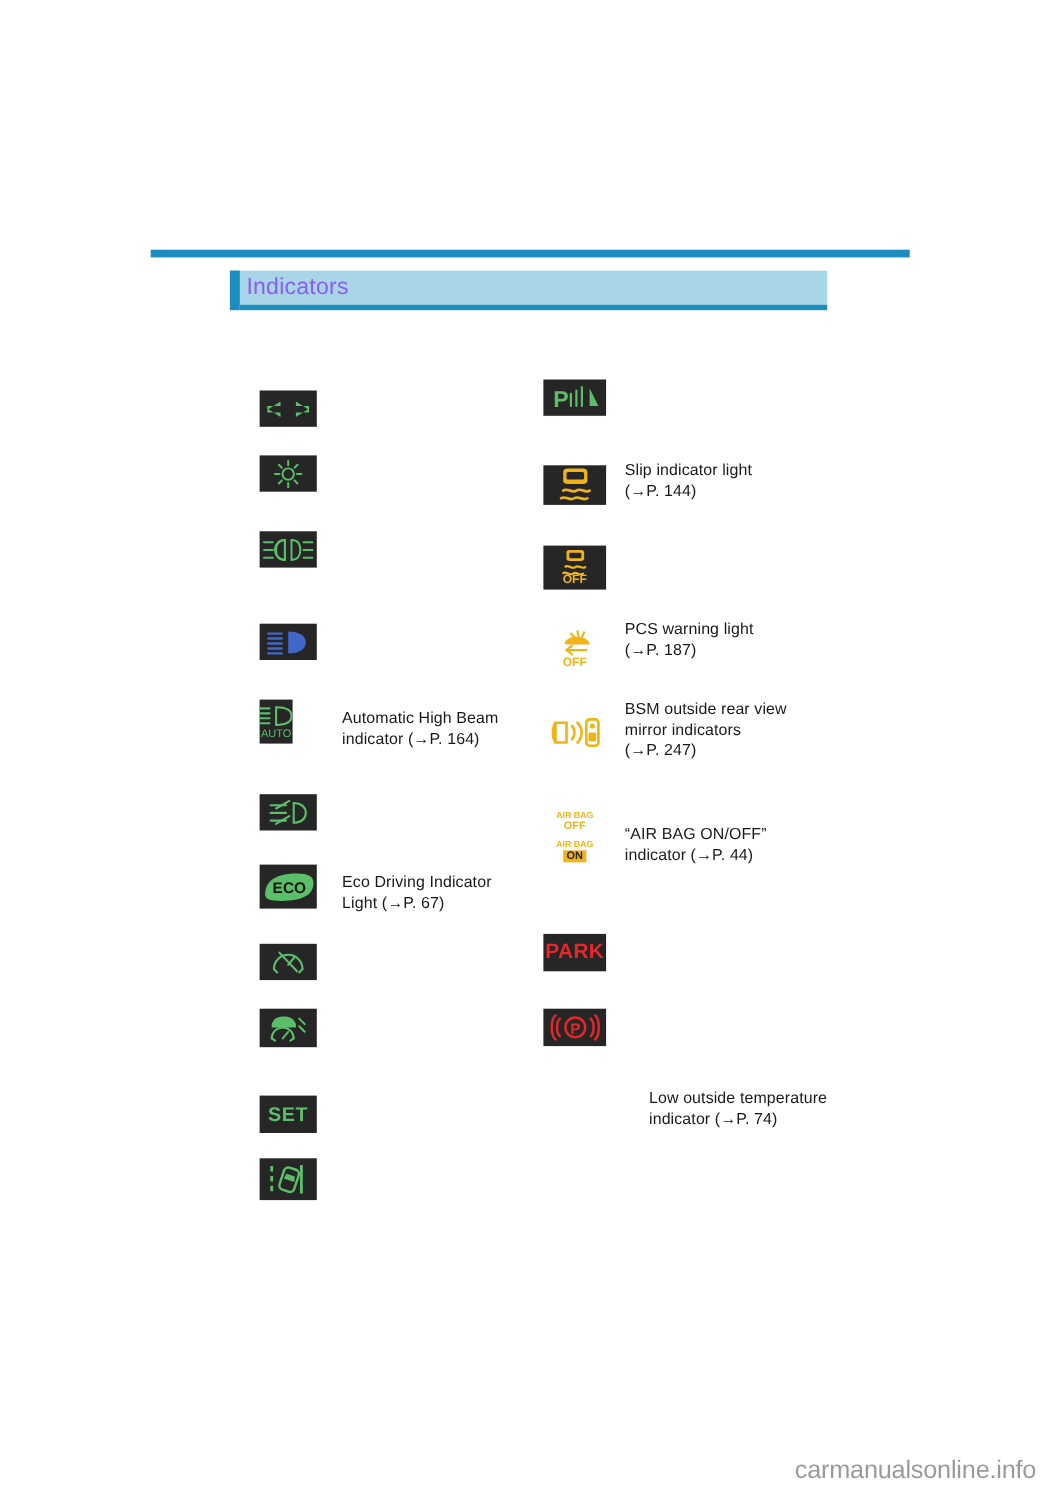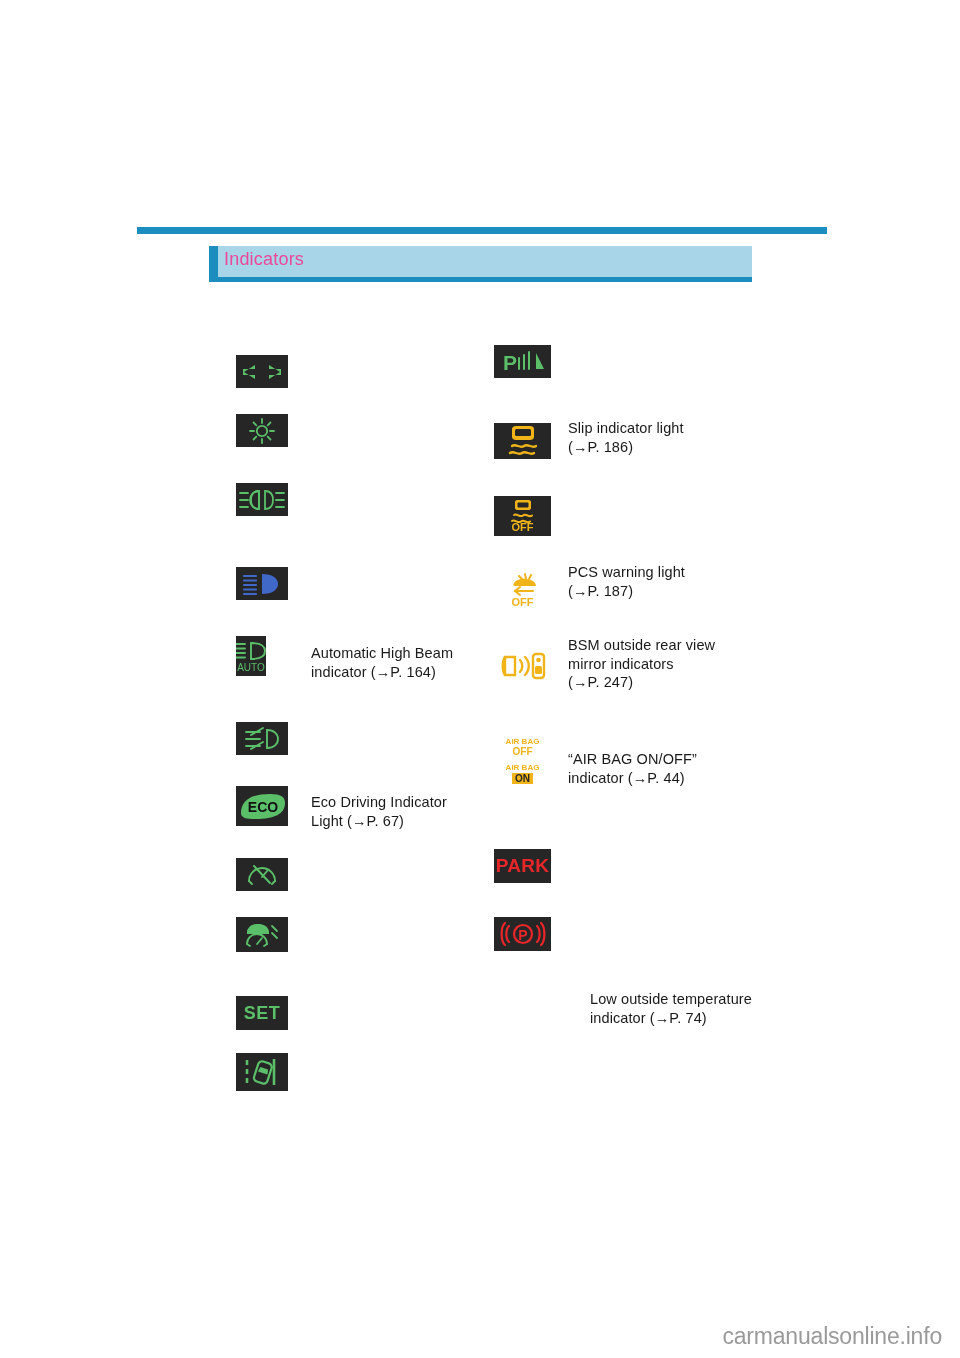--- a/index.html
+++ b/index.html
@@ -39,22 +39,22 @@
   }
   #section-title-underline {
     position: absolute;
     left: 218px; top: 277px;
     width: 534px; height: 5px;
     background: #1c8dbf;
   }
   #section-title-text {
     position: absolute;
     left: 224px; top: 249px;
-    font-size: 18px;
-    color: #ec4899;
+    font-size: 21px;
+    color: #8b5cf6;
     letter-spacing: .2px;
     text-align: center;
   }
 
   
   .tile {
     position: absolute;
     background: #262626;
     display: flex;
     align-items: center;
@@ -336,21 +336,21 @@
 indicator (→P. 164)</span>
 </div>
 
 <div class="callout" style="left:293px;top:771px;width:199px;height:70px;">
   <span class="txt" style="left:18px;top:22px;">Eco Driving Indicator
 Light (→P. 67)</span>
 </div>
 
 <div class="callout" style="left:556px;top:406px;width:196px;height:64px;">
   <span class="txt" style="left:12px;top:13px;">Slip indicator light
-(→P. 186)</span>
+(→P. 144)</span>
 </div>
 
 <div class="callout" style="left:556px;top:541px;width:196px;height:299px;">
   <span class="txt" style="left:12px;top:22px;">PCS warning light
 (→P. 187)</span>
   <span class="txt" style="left:12px;top:95px;">BSM outside rear view
 mirror indicators
 (→P. 247)</span>
   <span class="txt" style="left:12px;top:209px;">“AIR BAG ON/OFF”
 indicator (→P. 44)</span>

